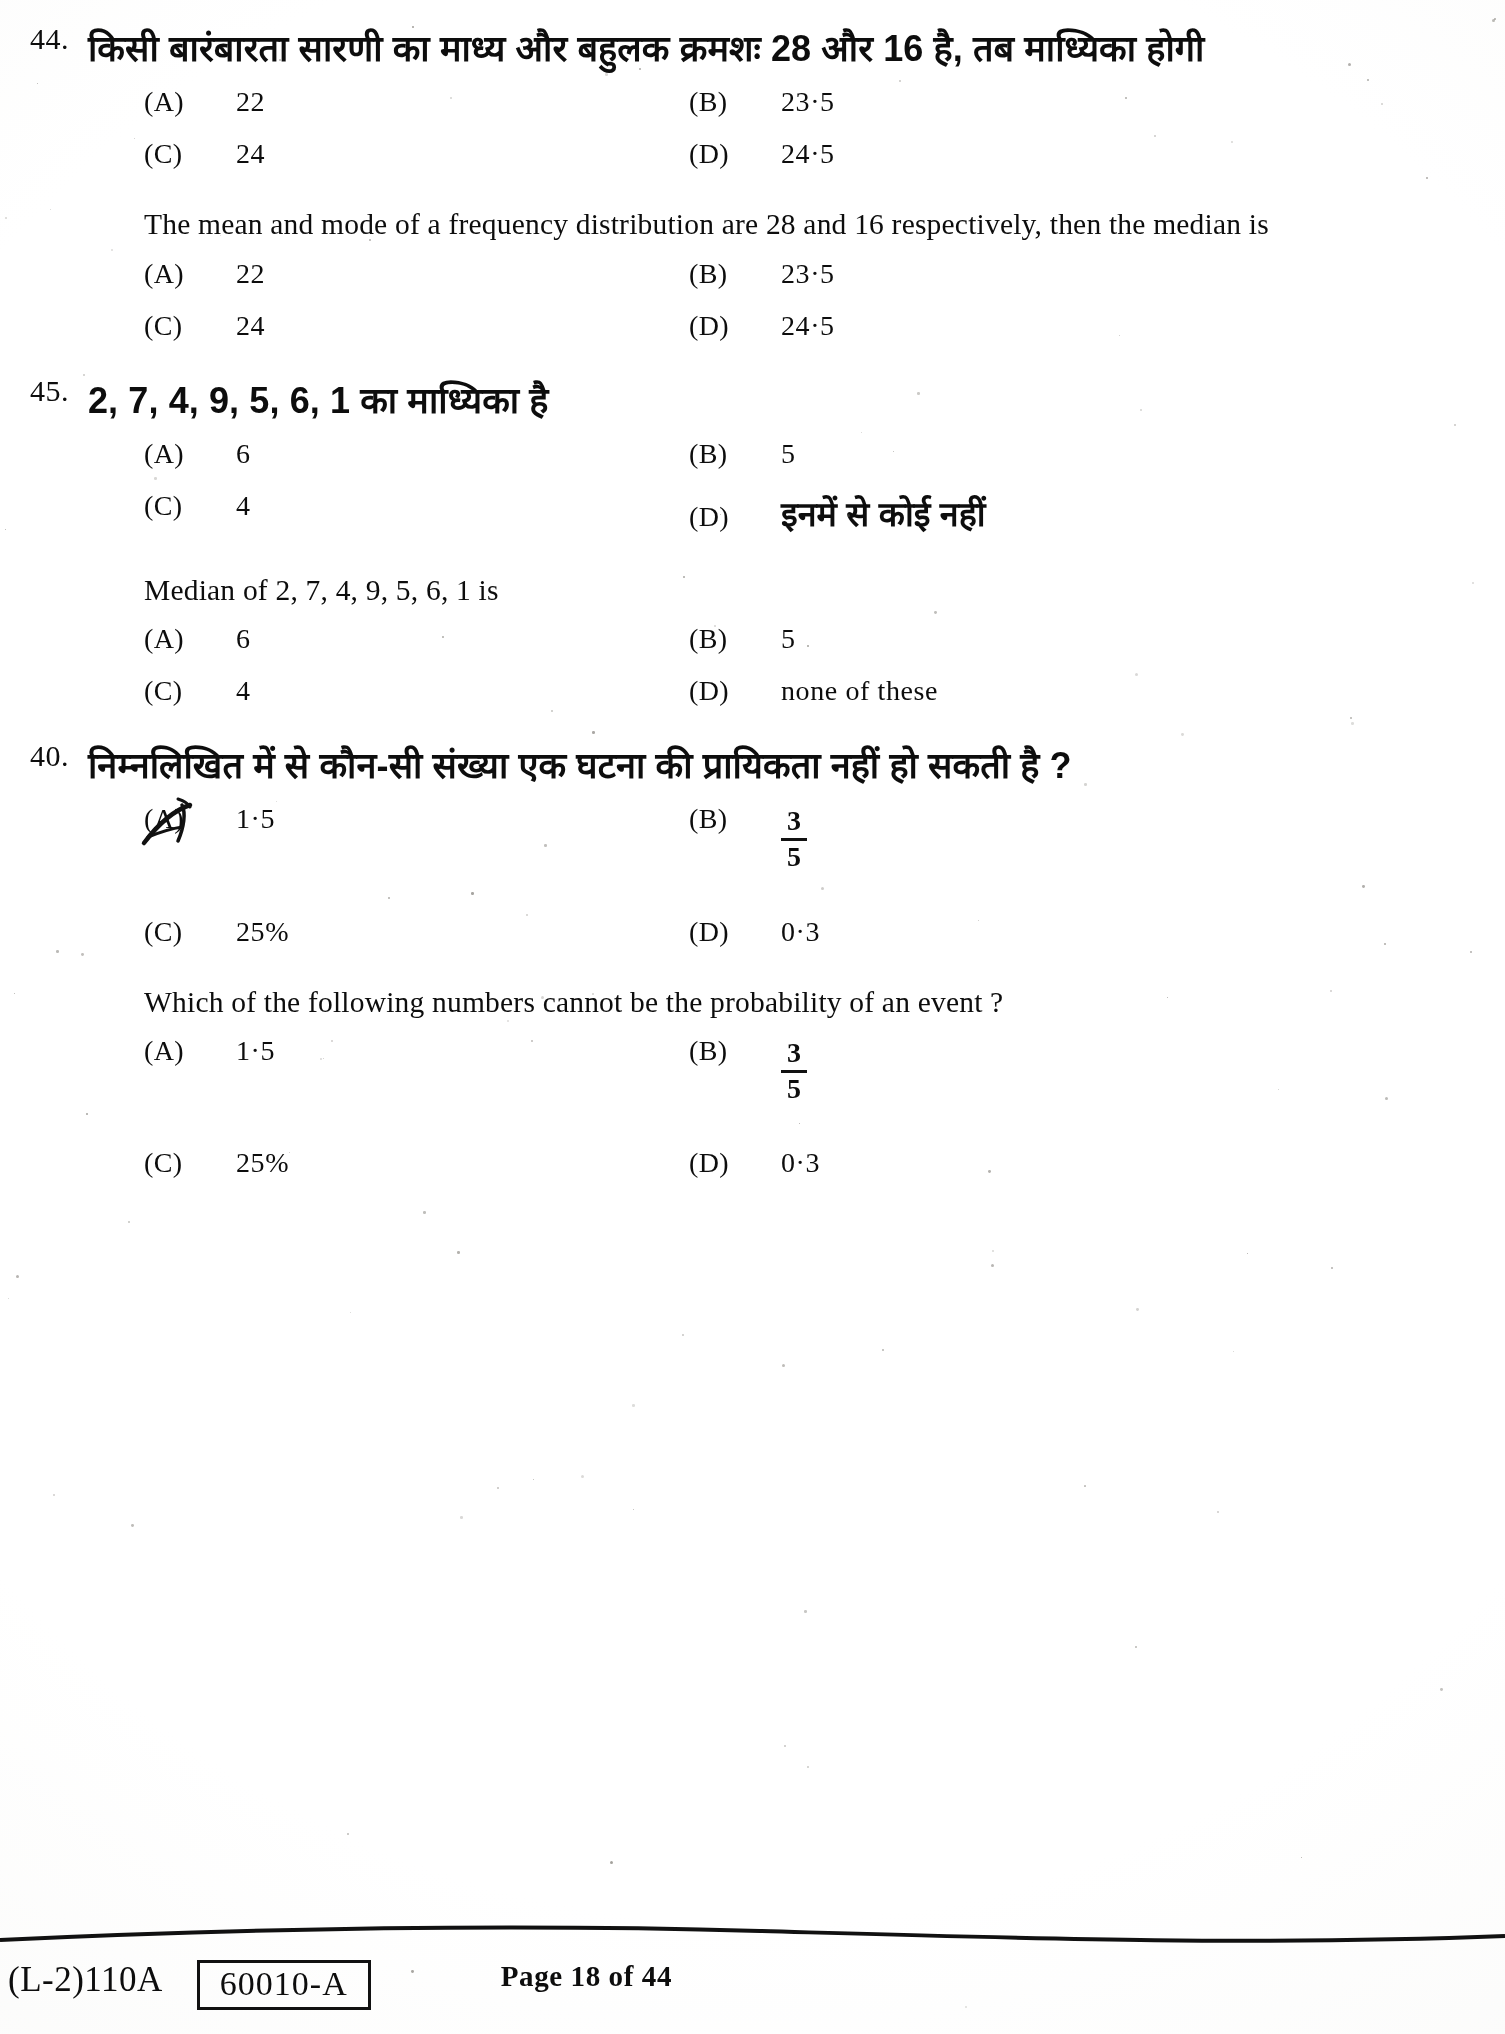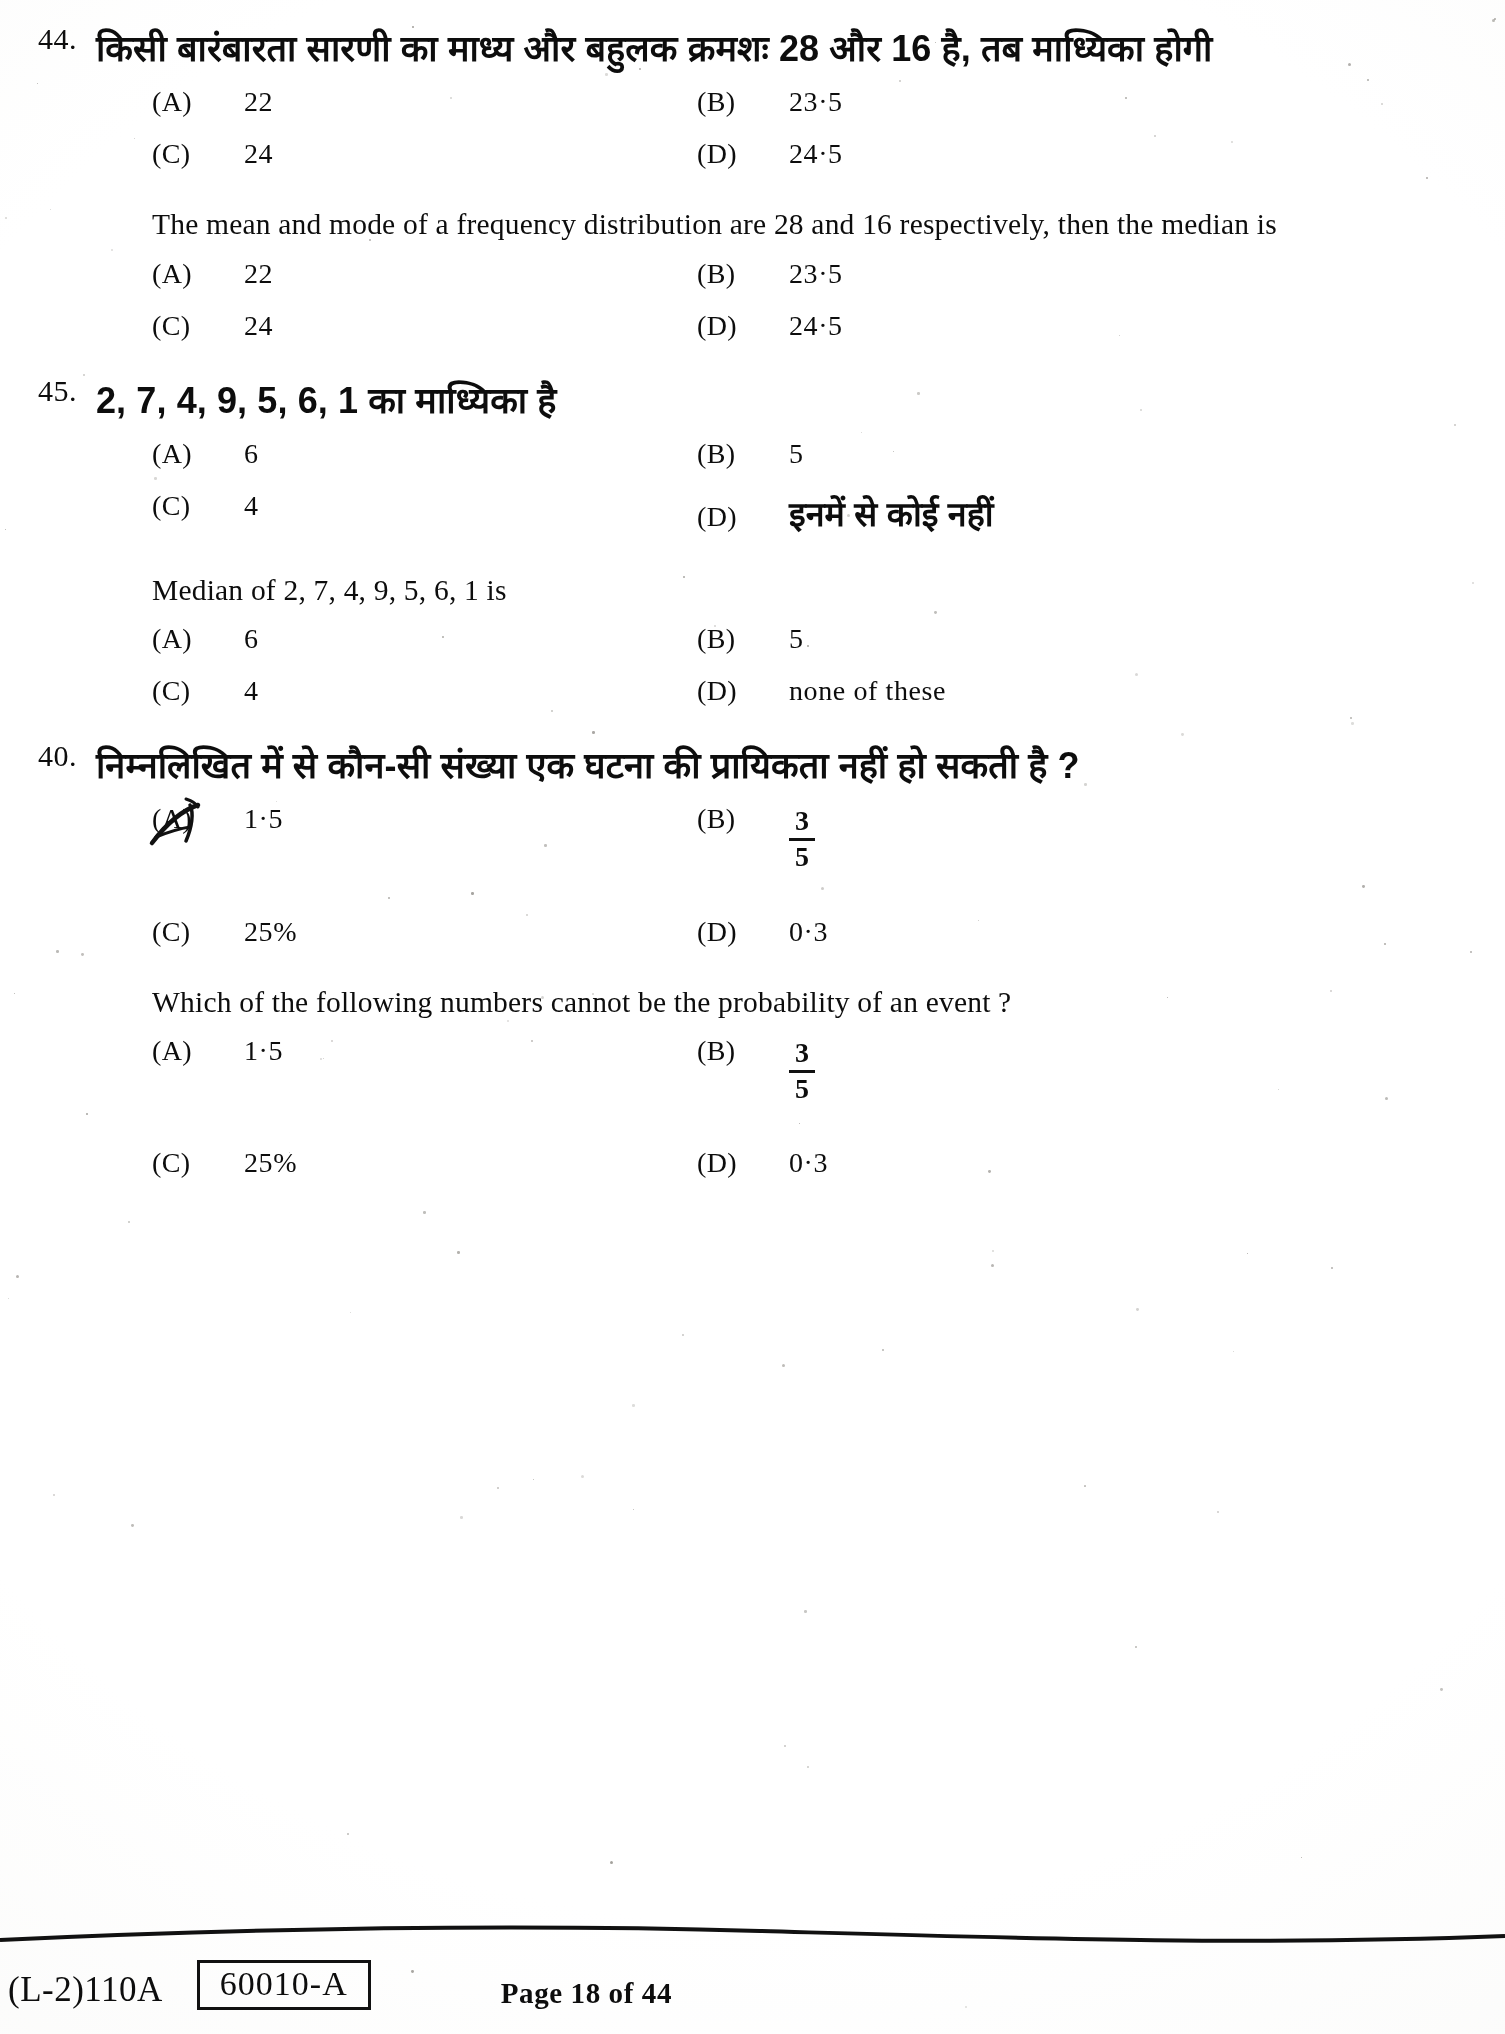--- a/index.html
+++ b/index.html
@@ -27,21 +27,21 @@
   .speckle {
     position: absolute;
     background: #7d7a74;
     border-radius: 50%;
     opacity: .5;
   }
 
   .content {
     position: absolute;
     left: 0; top: 0; right: 0; bottom: 0;
-    padding: 22px 28px 0 22px;
+    padding: 22px 28px 0 14px;
     box-sizing: border-box;
   }
 
   
   .qrow {
     display: flex;
     align-items: flex-start;
   }
   .qnum {
     width: 74px;
@@ -163,21 +163,21 @@
   }
   .footer-rule {
     position: absolute;
     left: 0; right: 0; top: 6px;
     height: 30px;
   }
   .footer-inner {
     position: absolute;
     left: 0; right: 0; top: 44px;
     display: flex;
-    align-items: flex-end;
+    align-items: flex-start;
     padding: 0 26px 0 8px;
     box-sizing: border-box;
   }
   .fcode {
     font-size: 35px;
     font-family: "Liberation Serif", "DejaVu Serif", serif;
     letter-spacing: .5px;
     font-weight: 400;
     white-space: nowrap;
   }

